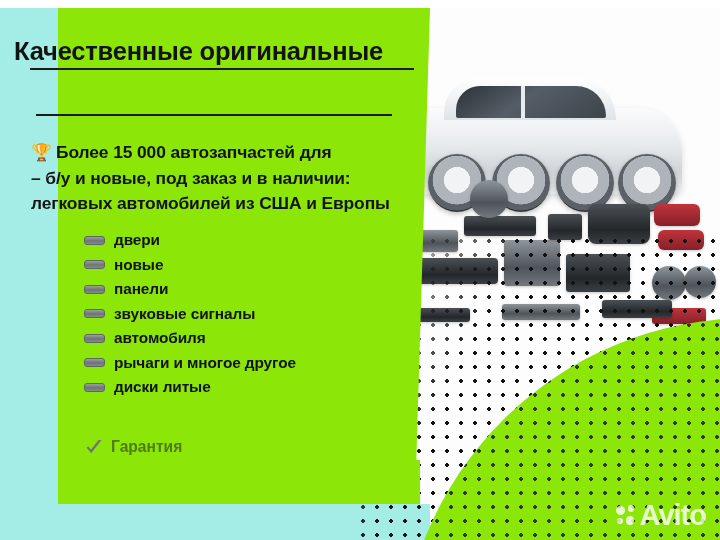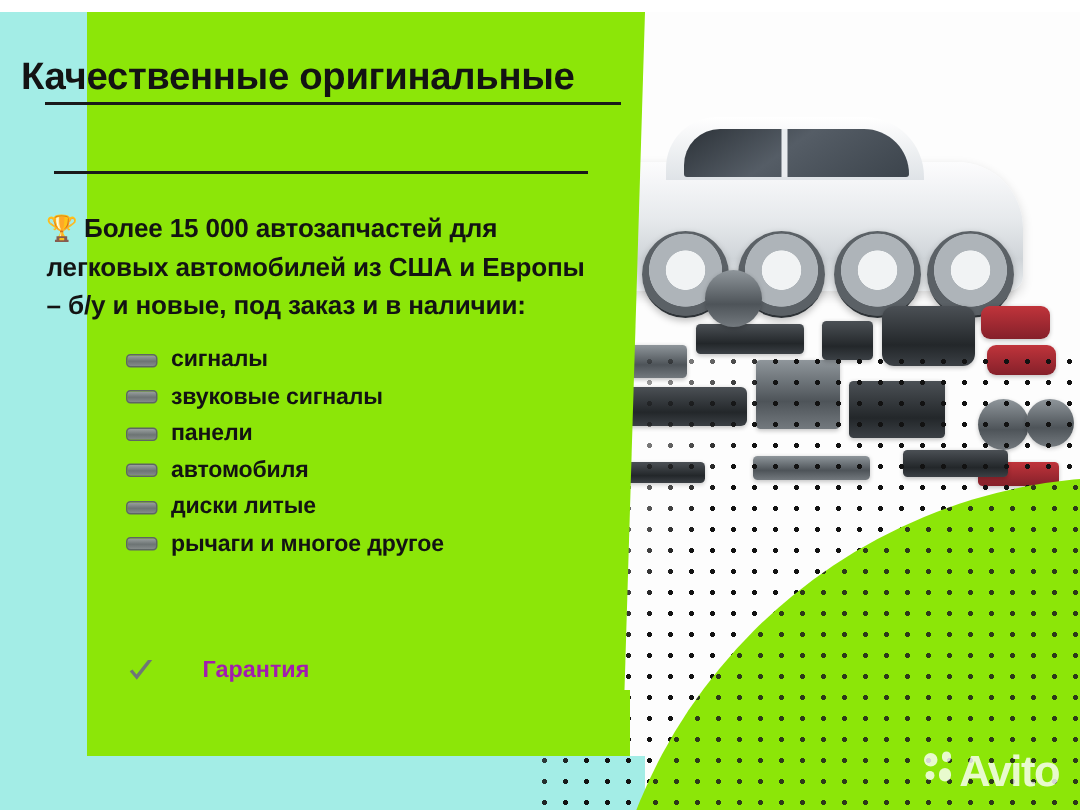--- a/index.html
+++ b/index.html
@@ -168,24 +168,23 @@
     border: 1px solid #5e6565;
     margin-right: 9px;
     flex: 0 0 auto;
   }
 
   .guarantee {
     position: absolute;
     left: 84px; top: 437px;
     display: flex;
     align-items: center;
-    color: #a21caf;
+    color: #4d7c0f;
     font-size: 15.6px;
     font-weight: bold;
-    gap: 24px;
   }
   .check-icon {
     width: 20px; height: 20px;
     margin-right: 7px;
     flex: 0 0 auto;
   }
 
   .tagline {
     position: absolute;
     left: 13px; top: 470px;
@@ -193,20 +192,21 @@
     font-size: 17px;
     font-weight: bold;
     letter-spacing: -0.1px;
   }
 
   
   .avito {
     position: absolute;
     right: 14px; bottom: 10px;
     display: flex;
+    align-items: center;
     z-index: 30;
     opacity: .8;
   }
   .avito-dots {
     position: relative;
     width: 21px; height: 21px;
     margin-right: 3px;
     flex: 0 0 auto;
   }
   .avito-dots i {
@@ -340,48 +340,52 @@
     <div class="headline">
       <span class="hl-line">Качественные оригинальные</span>
       <span class="rule1"></span>
       <span class="rule2"></span>
     </div>
 
     <div class="subhead">
       <div>
         <span class="trophy">🏆</span><span>Более 15 000 автозапчастей для</span>
       </div>
+      <div>– б/у и новые, под заказ и в наличии:</div>
       <div>легковых автомобилей из США и Европы</div>
-      <div>– б/у и новые, под заказ и в наличии:</div>
     </div>
 
     <ul class="parts-list">
       <li>
         <span class="dash-bullet"></span>
-        <span>сигналы</span>
+        <span>двери</span>
+      </li>
+      <li>
+        <span class="dash-bullet"></span>
+        <span>новые</span>
+      </li>
+      <li>
+        <span class="dash-bullet"></span>
+        <span>панели</span>
       </li>
       <li>
         <span class="dash-bullet"></span>
         <span>звуковые сигналы</span>
       </li>
       <li>
         <span class="dash-bullet"></span>
-        <span>панели</span>
-      </li>
-      <li>
-        <span class="dash-bullet"></span>
         <span>автомобиля</span>
       </li>
       <li>
         <span class="dash-bullet"></span>
+        <span>рычаги и многое другое</span>
+      </li>
+      <li>
+        <span class="dash-bullet"></span>
         <span>диски литые</span>
-      </li>
-      <li>
-        <span class="dash-bullet"></span>
-        <span>рычаги и многое другое</span>
       </li>
     </ul>
 
     <div class="guarantee">
       <svg class="check-icon" viewBox="0 0 20 20">
         <path d="M2.5 10.5 L7.2 16.2 L17.5 3.0 L14.6 3.0 L7.0 12.6 L4.3 9.4 Z" fill="#6f7677"></path>
       </svg>
       <span>Гарантия</span>
     </div>
 

